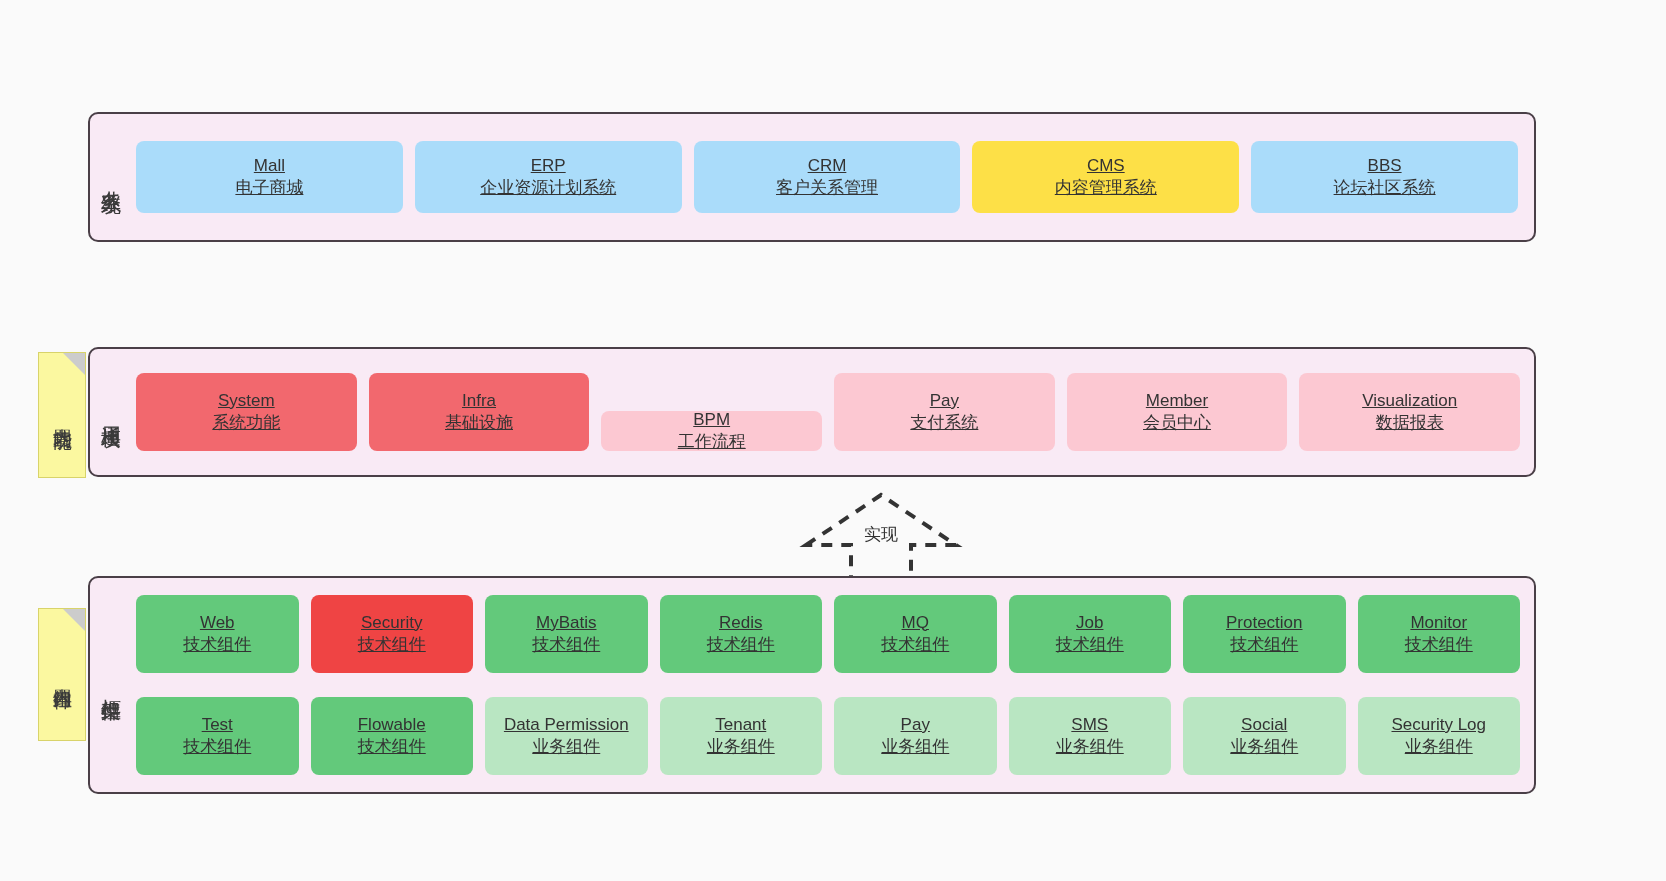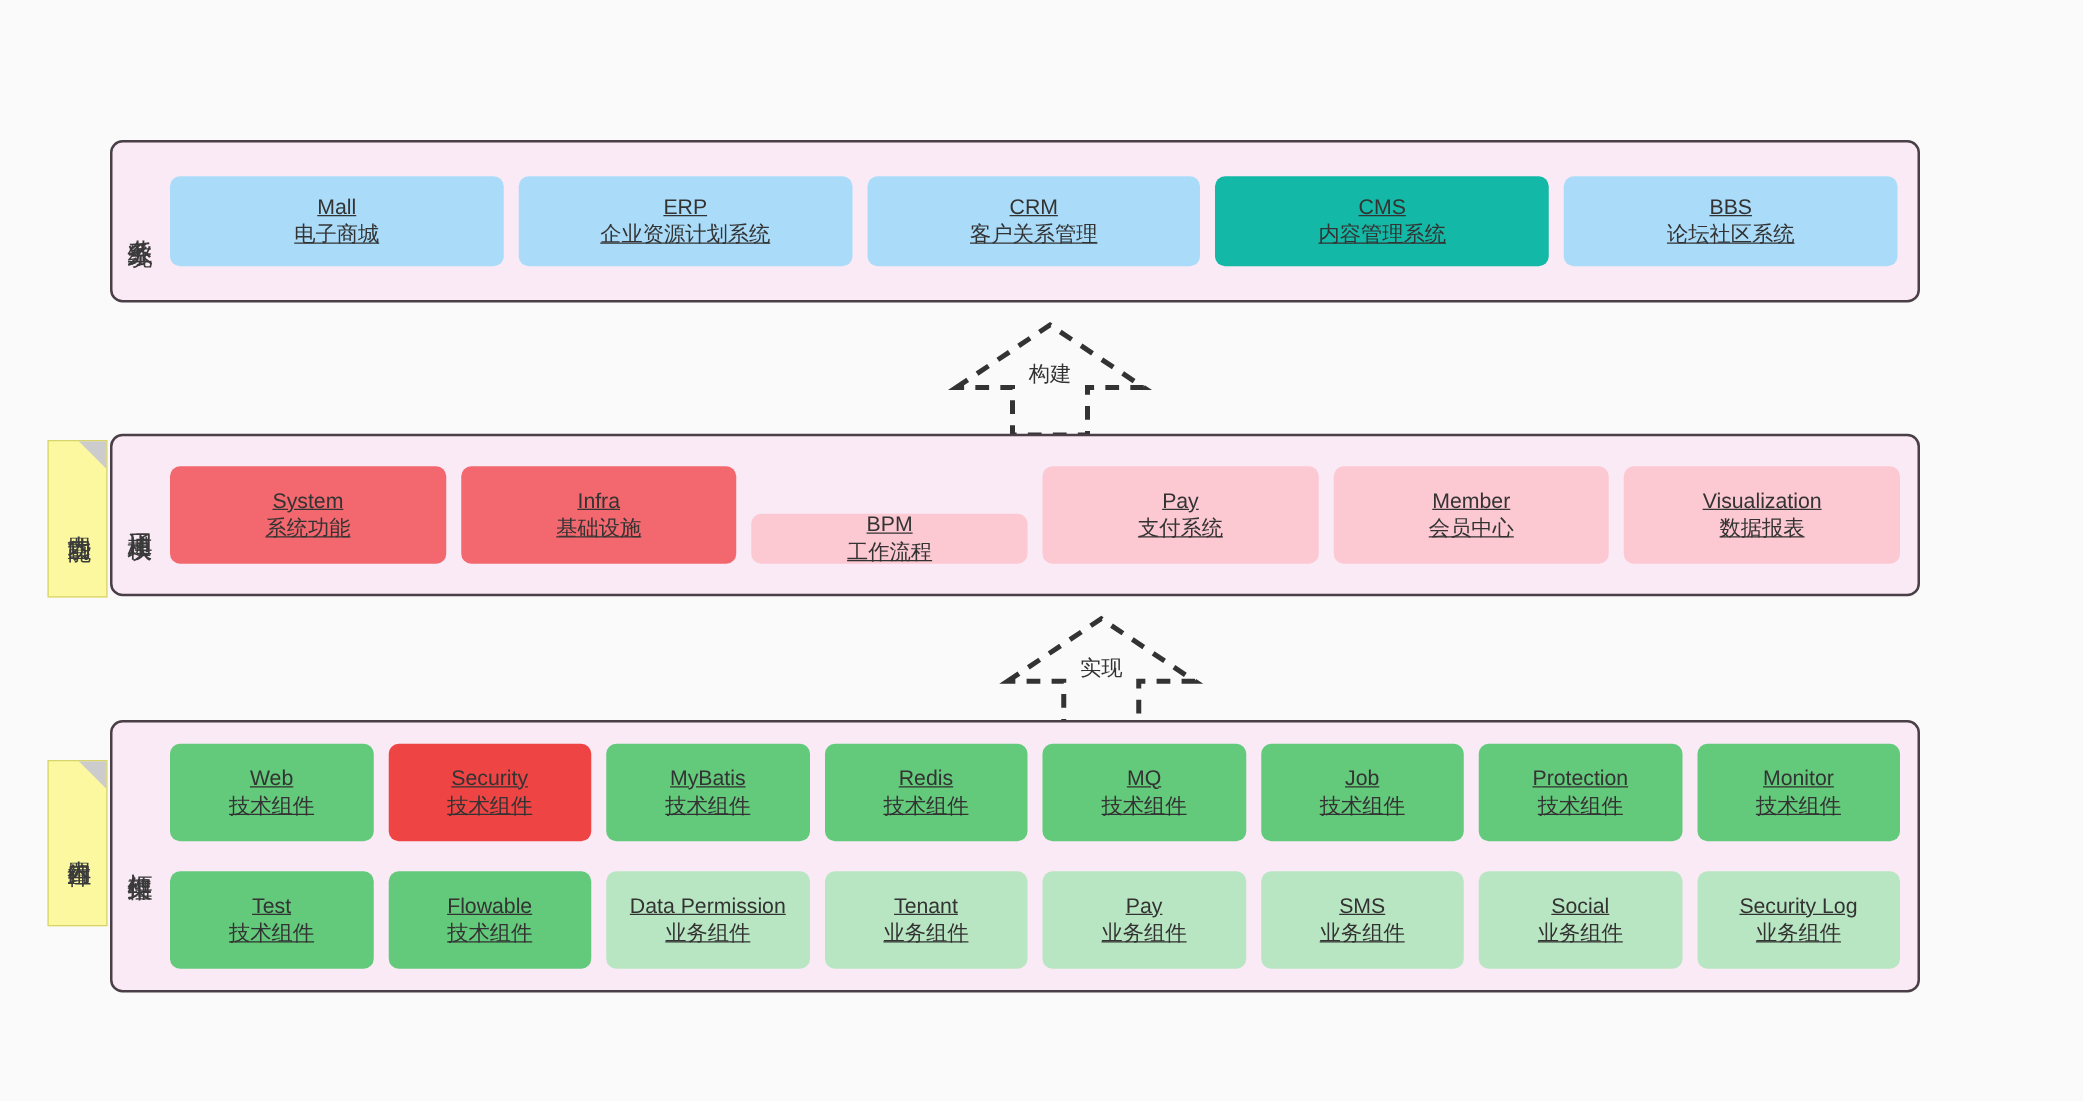--- a/index.html
+++ b/index.html
@@ -162,38 +162,32 @@
             <div class="l2">电子商城</div>
           </div>
           <div class="cell" style="background: rgb(170, 220, 250);">
             <div class="l1">ERP</div>
             <div class="l2">企业资源计划系统</div>
           </div>
           <div class="cell" style="background: rgb(170, 220, 250);">
             <div class="l1">CRM</div>
             <div class="l2">客户关系管理</div>
           </div>
-          <div class="cell" style="background: #14b8a6;">
+          <div class="cell" style="background: #fde047;">
             <div class="l1">CMS</div>
             <div class="l2">内容管理系统</div>
           </div>
           <div class="cell" style="background: rgb(170, 220, 250);">
             <div class="l1">BBS</div>
             <div class="l2">论坛社区系统</div>
           </div>
         </div>
       </div>
   </div>
 
-  <div class="arrow-group" id="arrow-build">
-    <svg viewBox="0 0 170 100">
-      <path d="M 10 58 L 85 8 L 160 58 L 115 58 L 115 96 L 55 96 L 55 58 Z" fill="none" stroke="#333333" stroke-width="4" stroke-dasharray="11,9" stroke-linejoin="miter"></path>
-    </svg>
-    <div class="arrow-label">构建</div>
-  </div>
 
   <div class="panel" id="panel-modules">
     <div class="panel-title">通用模块</div>
     <div class="panel-body">
         <div class="row">
           <div class="cell" style="background: rgb(242, 104, 110);">
             <div class="l1">System</div>
             <div class="l2">系统功能</div>
           </div>
           <div class="cell" style="background: rgb(242, 104, 110);">

